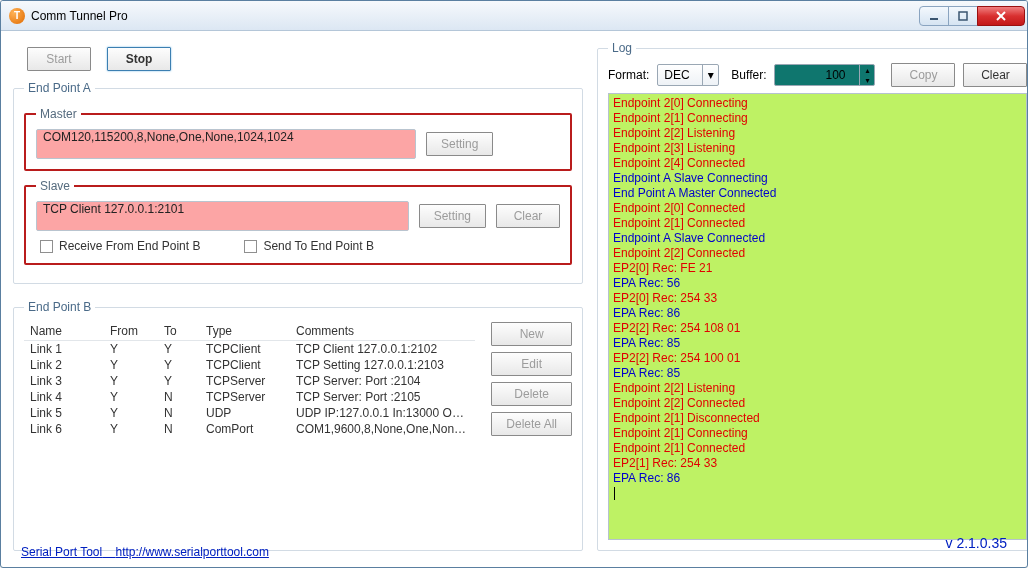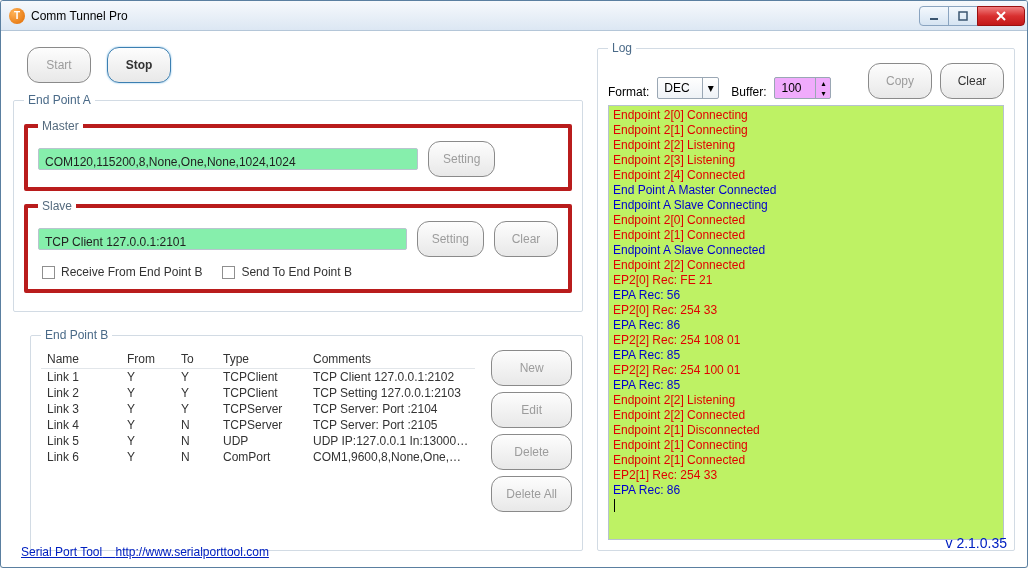--- a/index.html
+++ b/index.html
@@ -12,43 +12,43 @@
   .winbtn { width: 30px; height: 20px; border: 1px solid #8aa4c0; background: linear-gradient(#f3f8fd,#d6e4f2); margin-left:-1px; display:flex; align-items:center; justify-content:center; color:#3a5570; font-size:11px; }
   .winbtn.min { border-top-left-radius:4px; border-bottom-left-radius:4px;}
   .winbtn.close { width: 48px; background: linear-gradient(#f08080,#d93030,#c21818); color:#fff; border:1px solid #9a1010; border-top-right-radius:4px; border-bottom-right-radius:4px;}
   .winbtn svg { display:block; }
 
   .client { padding: 10px 12px 6px 12px; display: flex; gap: 14px; height: calc(100% - 30px); }
   .leftcol { flex: 0 0 570px; display:flex; flex-direction:column; }
   .rightcol { flex: 1; display:flex; flex-direction:column; }
 
   .btnrow { display:flex; gap:16px; margin: 6px 0 4px 14px;}
-  .btn { height: 36px; min-width: 64px; padding: 0 14px; border: 1px solid #8a8a8a; border-radius: 12px; background: linear-gradient(#fdfdfd,#e8e8e8); color:#333; display:inline-flex; align-items:center; justify-content:center; cursor:default;}
+  .btn { height: 24px; min-width: 64px; padding: 0 14px; border: 1px solid #8a8a8a; border-radius: 1px; background: linear-gradient(#fdfdfd,#e8e8e8); color:#333; display:inline-flex; align-items:center; justify-content:center; cursor:default;}
   .btn.disabled { color:#9c9c9c; }
   .btn.focus { border: 1px solid #3c7fb1; box-shadow: 0 0 2px #6fb7e8; }
 
   fieldset.group { border: 1px solid #d2dbe4; border-radius: 2px; margin: 6px 0 10px 0; padding: 8px 10px 10px 10px; }
   fieldset.group > legend { color:#4a6a88; padding: 0 4px; font-size: 12px; }
-  fieldset.sub { border: 4px solid #b91c1c; border-radius: 2px; margin: 4px 0 8px 0; padding: 8px 10px 10px 10px; }
+  fieldset.sub { border: 2px solid #b91c1c; border-radius: 2px; margin: 4px 0 8px 0; padding: 8px 10px 10px 10px; }
   fieldset.sub > legend { color:#556b7e; padding: 0 4px; font-size: 12px; }
 
   .row { display:flex; align-items:center; gap:10px; }
-  .textbox { height: 22px; border: 1px solid #b9c4cf; background:#86efac; border-radius:2px; padding: 0 6px; display:flex; align-items:flex-end; color:#222; flex:1; }
+  .textbox { height: 30px; border: 1px solid #b9c4cf; background:#fca5a5; border-radius:2px; padding: 0 6px; display:flex; align-items:flex-start; color:#222; flex:1; }
   .chk { display:flex; align-items:center; gap:6px; color:#333; }
   .chkbox { width:13px; height:13px; border:1px solid #8f8f8f; background:#fff; }
   .table-header { display:grid; grid-template-columns: 80px 54px 42px 90px 1fr; padding: 2px 6px; color:#333; border-bottom:1px solid #e2e6ea;}
   .table-row { display:grid; grid-template-columns: 80px 54px 42px 90px 1fr; padding: 1px 6px; color:#333; }
   .table-row span, .table-header span { white-space:nowrap; overflow:hidden; text-overflow:ellipsis; }
 
   .sidebtns { display:flex; flex-direction:column; gap:6px; margin-left: 12px;}
 
   .combo { display:inline-flex; align-items:center; height:22px; border:1px solid #9aa7b4; border-radius:2px; background:linear-gradient(#fff,#eef2f6); }
   .combo .val { padding:0 6px; min-width:44px; }
   .combo .dd { width:16px; height:100%; border-left:1px solid #9aa7b4; display:flex; align-items:center; justify-content:center; }
-  .spin { display:inline-flex; align-items:center; height:22px; border:1px solid #9aa7b4; border-radius:2px; background:#f0abfc; }
+  .spin { display:inline-flex; align-items:center; height:22px; border:1px solid #9aa7b4; border-radius:2px; background:#0f766e;padding-left:44px; }
   .spin .val { padding:0 6px; min-width:40px; }
   .spin .arrows { display:flex; flex-direction:column; border-left:1px solid #9aa7b4; }
   .spin .arrows .ar { width:14px; height:10px; font-size:8px; display:flex; align-items:center; justify-content:center; }
 
   .logarea { flex:1; border:1px solid #b6c2cf; background:#bef264; padding:2px 4px; overflow:hidden; line-height:15px; font-size:12px; position:relative;}
   .logline.red { color:#e10000; }
   .logline.blue { color:#0000cc; }
   .caret { display:inline-block; width:1px; height:13px; background:#000; vertical-align:text-bottom; margin-left:1px;}
 
   .footer { position:absolute; left:20px; bottom:8px; font-size:12px; }
@@ -118,34 +118,34 @@
             <div class="textbox" style="max-width:380px">
                 <span>TCP Client 127.0.0.1:2101</span>
               </div>
             <div class="btn disabled">
                 <span>Setting</span>
               </div>
             <div class="btn disabled">
                 <span>Clear</span>
               </div>
           </div>
-          <div class="row" style="margin-top:8px; gap:20px; padding-left:4px;">
+          <div class="row" style="margin-top:8px; gap:44px; padding-left:4px;">
             <label class="chk">
               <span class="chkbox"></span>
               <span>Receive From End Point B</span>
             </label>
             <label class="chk">
               <span class="chkbox"></span>
               <span>Send  To End Point B</span>
             </label>
           </div>
         </fieldset>
       </fieldset>
 
-      <fieldset class="group" style="flex:1; min-height:200px;margin-left:17px;">
+      <fieldset class="group" style="flex:1; min-height:200px;">
         <legend>End Point B</legend>
         <div style="display:flex;">
           <div class="tablecol">
             <div class="table-header">
               <span>Name</span>
               <span>From</span>
               <span>To</span>
               <span>Type</span>
               <span>Comments</span>
             </div>
@@ -208,21 +208,21 @@
                 <span>Delete All</span>
               </div>
           </div>
         </div>
       </fieldset>
     </div>
 
     <div class="rightcol">
       <fieldset class="group" style="flex:1; display:flex; flex-direction:column; margin-top:0;">
         <legend>Log</legend>
-        <div class="row" style="margin-bottom:6px; gap:8px;align-items:flex-end;">
+        <div class="row" style="margin-bottom:6px; gap:8px;">
           <span>Format:</span>
           <div class="combo">
             <span class="val">DEC</span>
             <span class="dd">▾</span>
           </div>
           <span style="margin-left:4px">Buffer:</span>
           <div class="spin">
             <span class="val">100</span>
             <span class="arrows">
               <span class="ar">▴</span>
@@ -236,22 +236,22 @@
           <div class="btn">
               <span>Clear</span>
             </div>
         </div>
         <div class="logarea" id="logarea">
             <div class="logline red">Endpoint 2[0] Connecting</div>
             <div class="logline red">Endpoint 2[1] Connecting</div>
             <div class="logline red">Endpoint 2[2] Listening</div>
             <div class="logline red">Endpoint 2[3] Listening</div>
             <div class="logline red">Endpoint 2[4] Connected</div>
+            <div class="logline blue">Endpoint A Slave  Connecting</div>
             <div class="logline blue">End Point A Master Connected</div>
-            <div class="logline blue">Endpoint A Slave  Connecting</div>
             <div class="logline red">Endpoint 2[0] Connected</div>
             <div class="logline red">Endpoint 2[1] Connected</div>
             <div class="logline blue">Endpoint A Slave  Connected</div>
             <div class="logline red">Endpoint 2[2] Connected</div>
             <div class="logline red">EP2[0] Rec: FE 21</div>
             <div class="logline blue">EPA Rec: 56</div>
             <div class="logline red">EP2[0] Rec: 254 33</div>
             <div class="logline blue">EPA Rec: 86</div>
             <div class="logline red">EP2[2] Rec: 254 108 01</div>
             <div class="logline blue">EPA Rec: 85</div>

